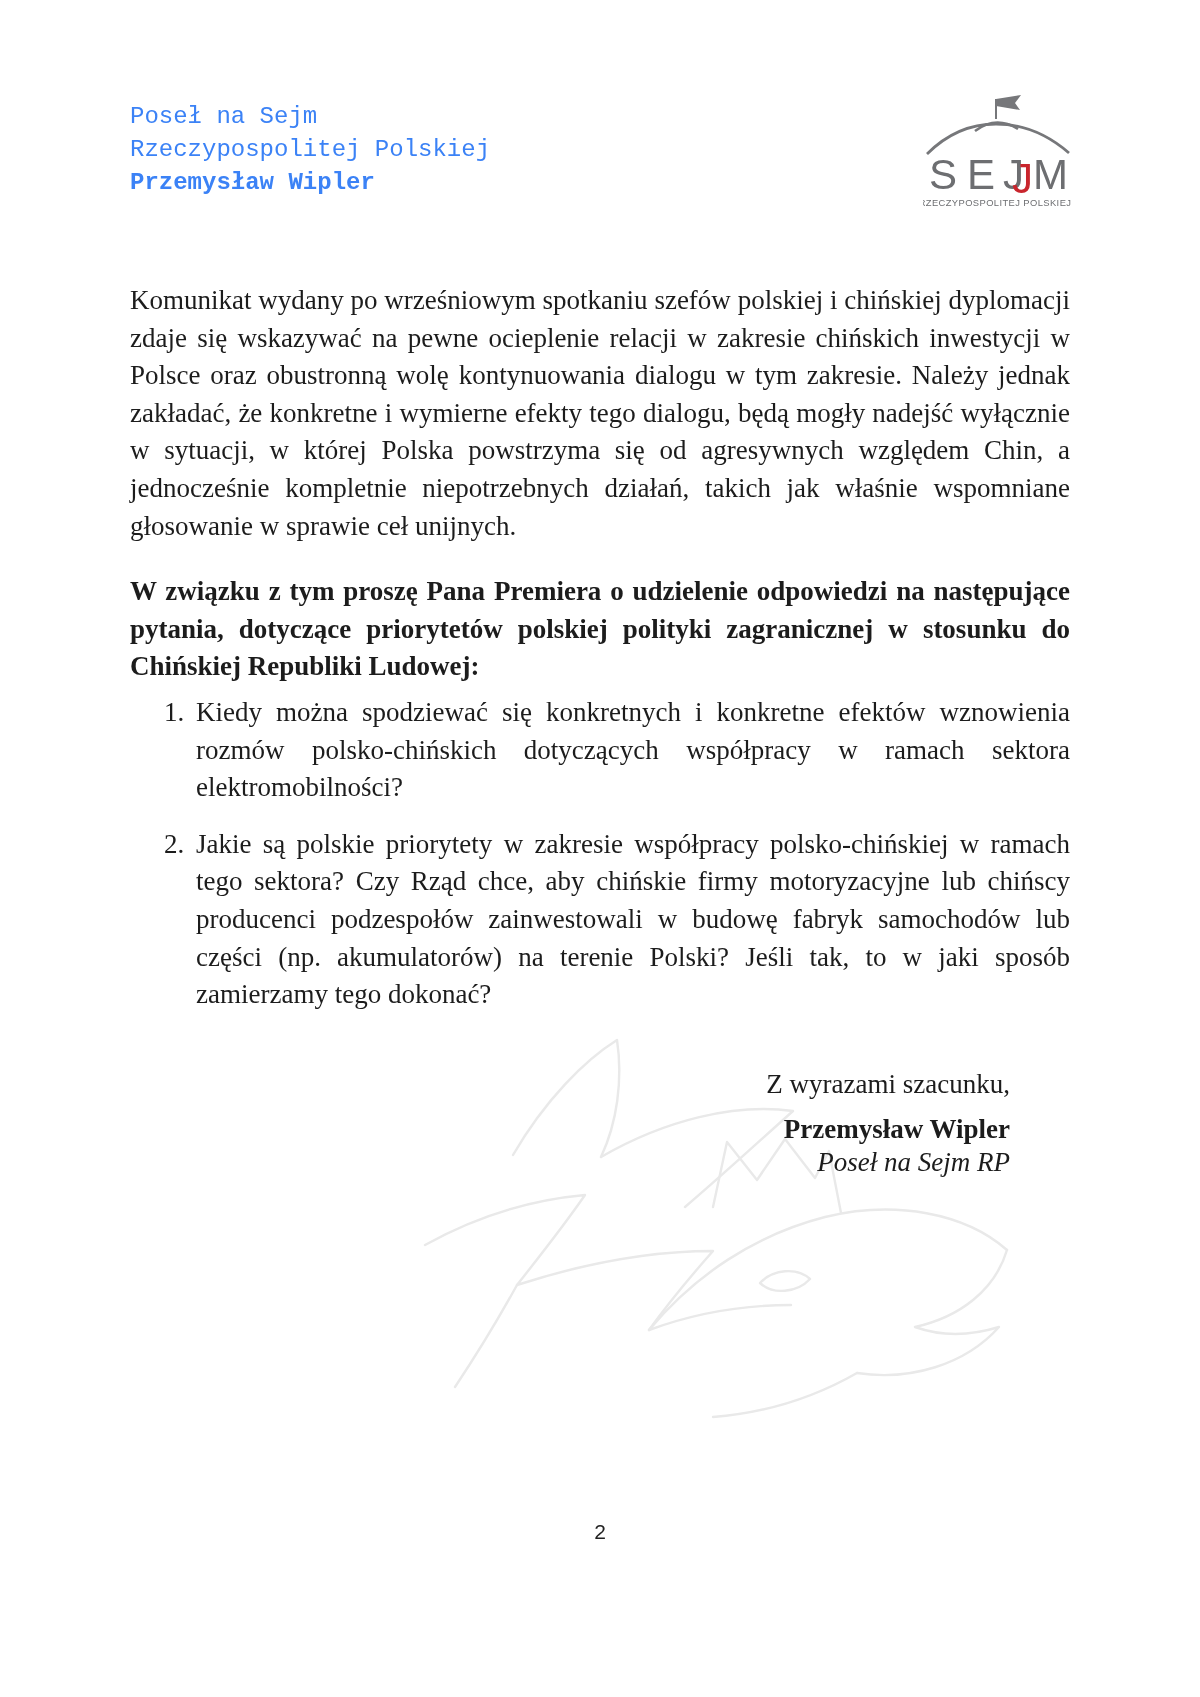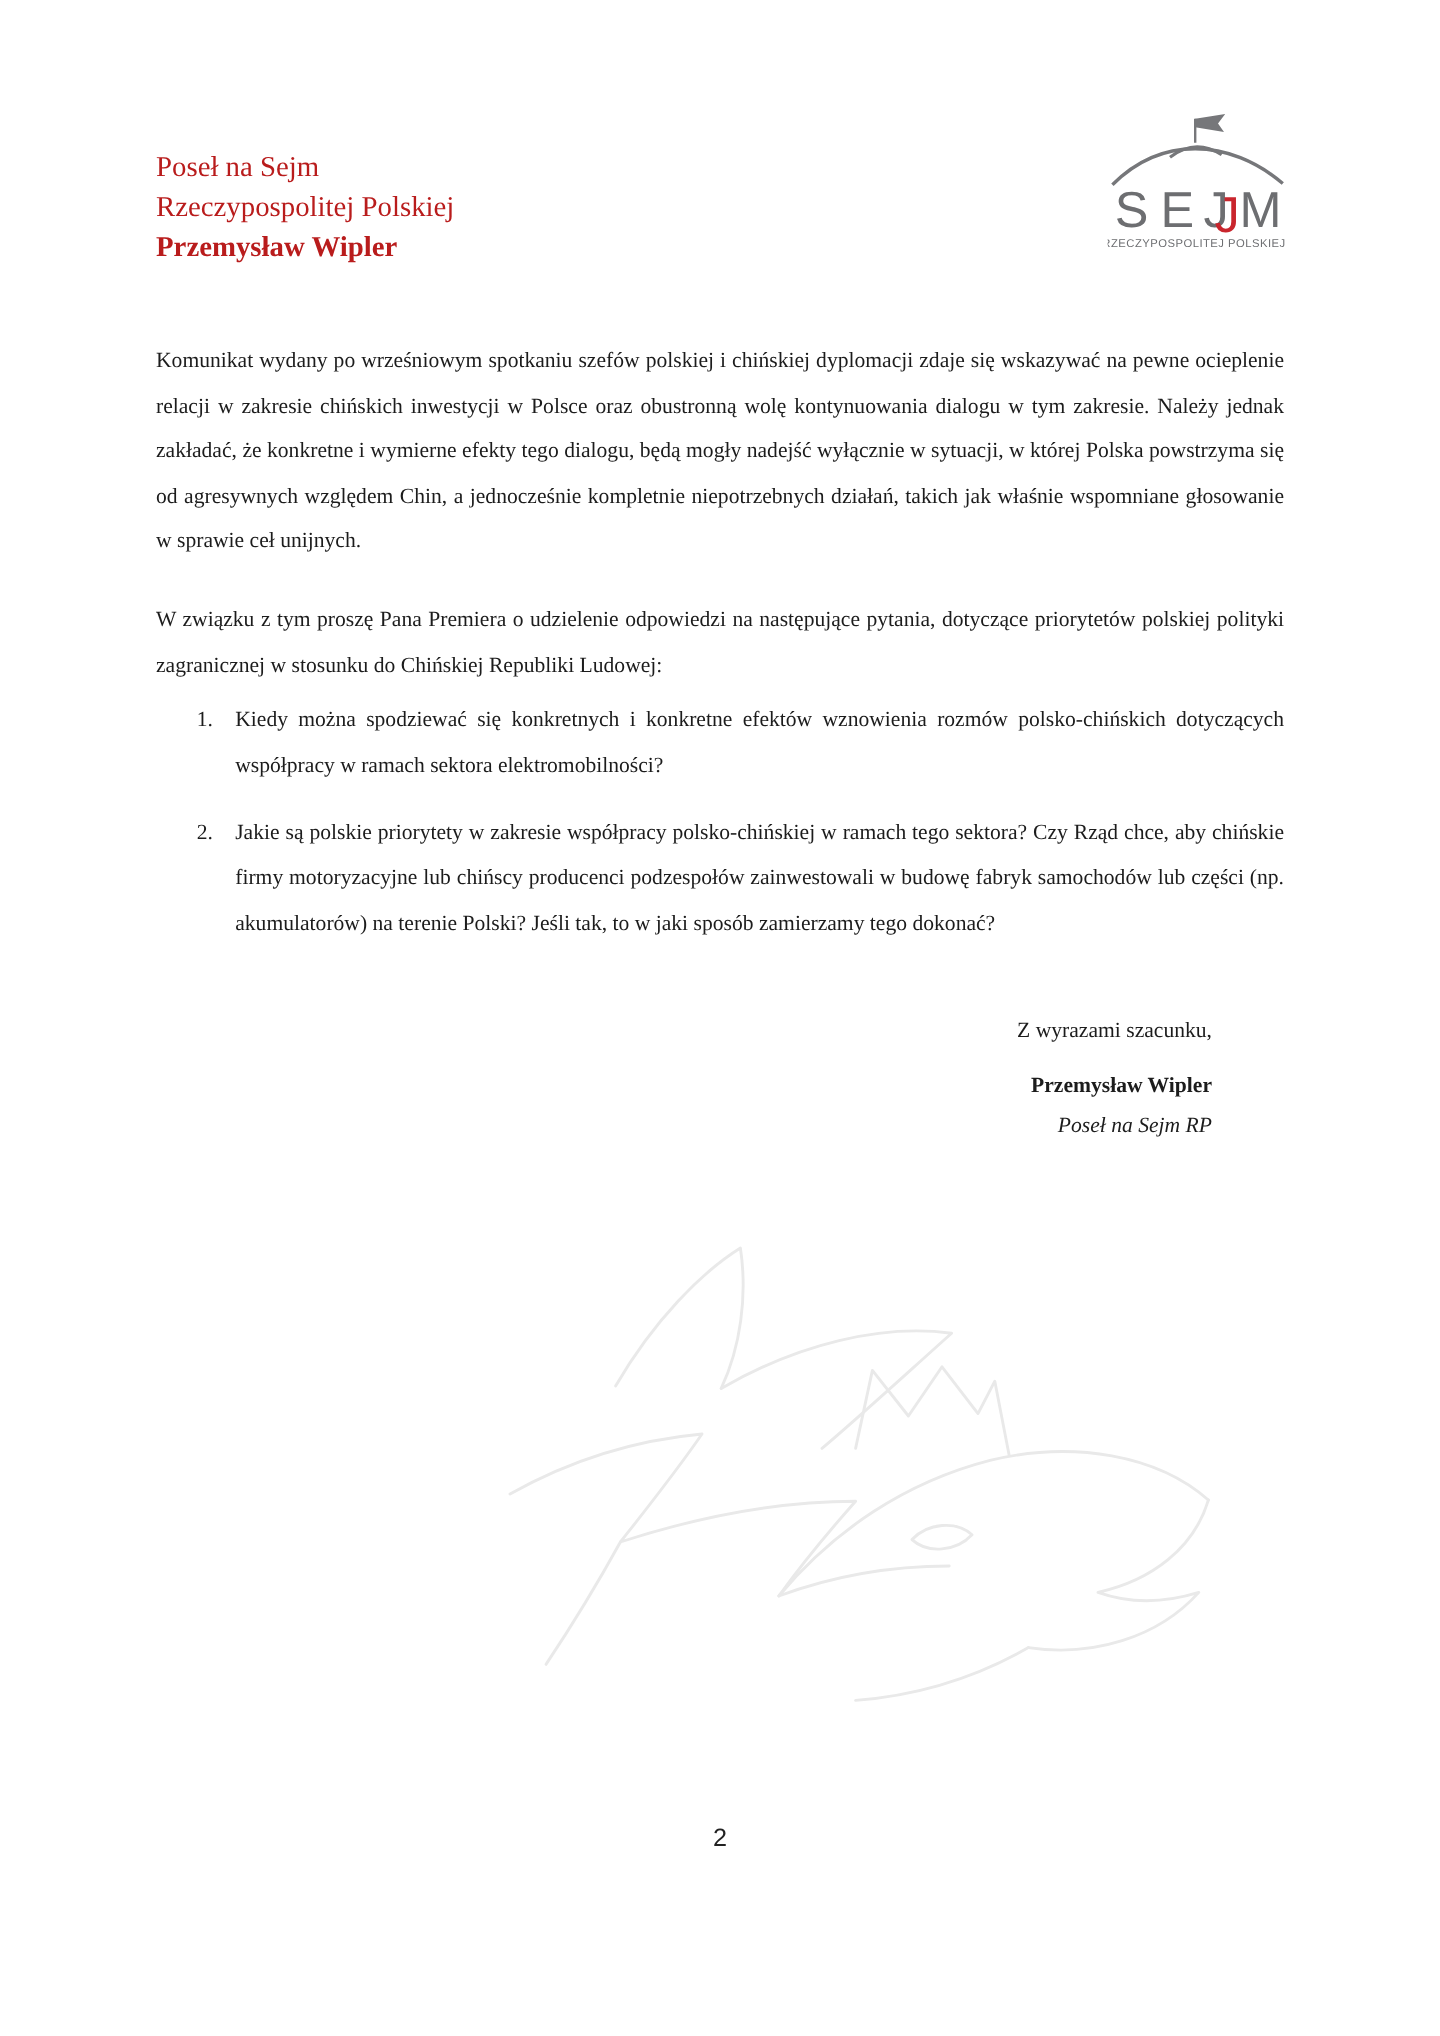--- a/index.html
+++ b/index.html
@@ -2,34 +2,34 @@
 <html><head>
 <meta charset="utf-8">
 <style>
   html,body { margin:0; padding:0; background:#fff; }
   .page {
     position:relative; width:1200px; height:1697px; background:#ffffff;
     overflow:hidden; font-family:"Liberation Serif", serif; color:#1c1c1c;
   }
   
   .sender {
-    position:absolute; left:130px; top:124px;
-    font-family:Liberation Serif, serif;
-    font-size:24px; line-height:33px; color:#b91c1c;
+    position:absolute; left:130px; top:100px;
+    font-family:Liberation Mono, monospace;
+    font-size:24px; line-height:33px; color:#3b82f6;
   }
   .sender .bold { font-weight:bold; }
   
   .logo { position:absolute; left:923px; top:94px; width:152px; height:118px; }
   
   .content {
     position:absolute; left:130px; top:282px; width:940px;
-    font-size:18px; line-height:37.6px; text-align:justify;
+    font-size:27px; line-height:37.6px; text-align:justify;
   }
   .para { margin:0 0 28px 0; }
-  .para.bold { font-weight:normal; margin-bottom:8px; }
+  .para.bold { font-weight:bold; margin-bottom:8px; }
   .qlist { margin:0; padding:0; }
   .qitem { display:flex; margin:0 0 19px 0; }
   .qnum { flex:none; width:32px; margin-left:34px; }
   .qtext { flex:1; text-align:justify; }
   .signature { margin-top:52px; margin-left:560px; width:320px; text-align:right; }
   .sig-closing { margin-bottom:10px; }
   .sig-name { font-weight:bold; line-height:33px; }
   .sig-title { font-style:italic; line-height:33px; }
   
   .watermark { position:absolute; left:395px; top:945px; width:620px; height:480px; pointer-events:none; }

